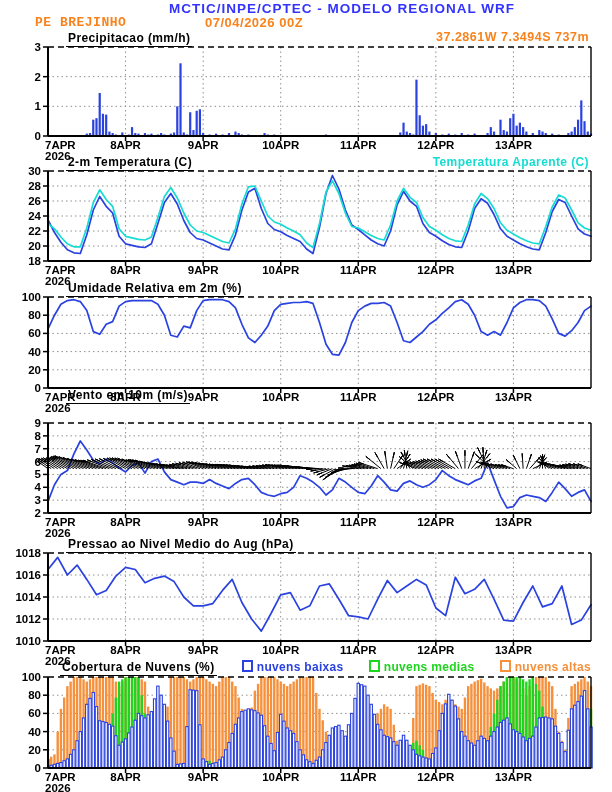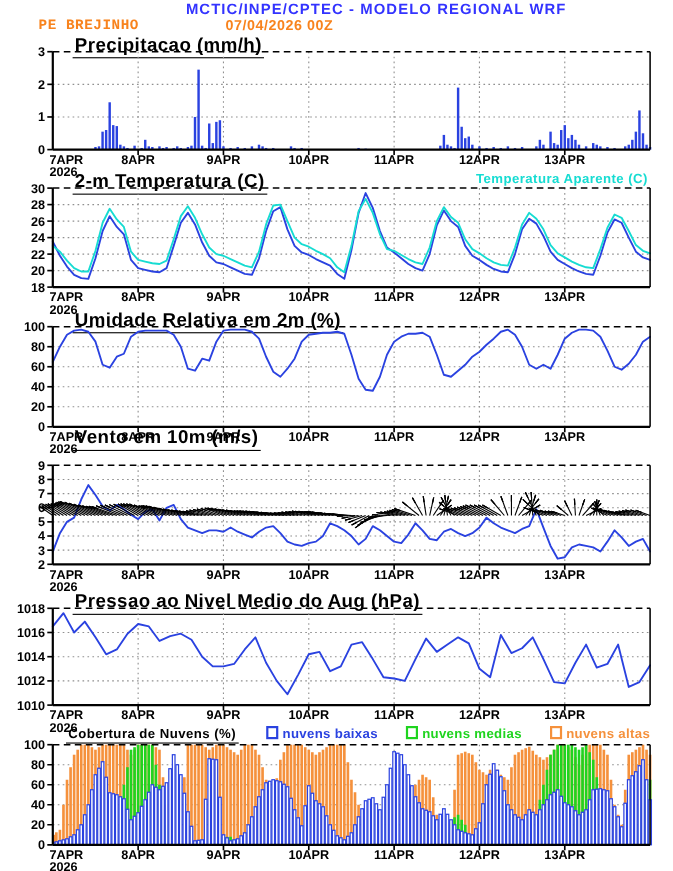--- a/index.html
+++ b/index.html
@@ -3,39 +3,40 @@
 <meta charset="utf-8">
 <style>
   html,body{margin:0;padding:0;background:#fff;}
   #page{position:relative;width:612px;height:792px;background:#fff;overflow:hidden;
         font-family:"Liberation Sans",sans-serif;font-weight:bold;}
   .hdr1{position:absolute;top:1px;left:0;width:612px;text-align:center;
         font-size:13.5px;letter-spacing:1px;padding-left:36px;}
   .hdr2s{position:absolute;top:15px;left:35px;font-size:13px;letter-spacing:0.5px;}
   .hdr2d{position:absolute;top:15px;left:205px;font-size:13px;letter-spacing:0.5px;}
   .coords{position:absolute;top:30px;right:23px;font-size:12.5px;letter-spacing:0.5px;}
-  .ptitle{position:absolute;left:66px;font-size:17px;letter-spacing:0.4px;color:#000;
+  .ptitle{position:absolute;left:66px;font-size:12px;letter-spacing:0.4px;color:#000;
           border-bottom:1.6px solid #000;padding:0 2px 1px 2px;}
   .t0{top:31px;} .t1{top:155px;} .t2{top:281px;} .t3{top:388px;} .t4{top:537px;}
   .cyanlab{position:absolute;top:155px;right:23px;font-size:12px;letter-spacing:0.4px;}
   .cloudrow{position:absolute;top:660px;left:60px;right:21px;display:flex;
             align-items:flex-start;justify-content:space-between;}
   .ptitle-inline{font-size:12px;letter-spacing:0.4px;color:#000;
                  border-bottom:1.6px solid #000;padding:0 2px 1px 2px;white-space:nowrap;}
   .lgitem{display:flex;align-items:flex-start;font-size:12px;letter-spacing:0.3px;white-space:nowrap;}
   .sq{display:inline-block;width:7px;height:8px;border:2px solid #000;margin-right:4px;}
   #plot{position:absolute;top:0;left:0;}
 </style>
 </head>
 <body>
 
 <div id="page">
   <div class="hdr1" style="color: rgb(51, 51, 255);">MCTIC/INPE/CPTEC - MODELO REGIONAL WRF</div>
   <span class="hdr2s" style="color: rgb(248, 131, 29); font-family: Liberation Mono, monospace;">PE BREJINHO</span>
   <span class="hdr2d" style="color: rgb(248, 131, 29);">07/04/2026 00Z</span>
+  <div class="coords" style="color: rgb(248, 131, 29);">37.2861W 7.3494S 737m</div>
 
   <div class="ptitle t0">Precipitacao (mm/h)</div>
   <div class="ptitle t1">2-m Temperatura (C)</div>
   <div class="cyanlab" style="color: rgb(22, 220, 210); margin-left: 36px;">Temperatura Aparente (C)</div>
   <div class="ptitle t2">Umidade Relativa em 2m (%)</div>
   <div class="ptitle t3">Vento em 10m (m/s)</div>
   <div class="ptitle t4">Pressao ao Nivel Medio do Aug (hPa)</div>
 
   <div class="cloudrow">
     <span class="ptitle-inline">Cobertura de Nuvens (%)</span>

